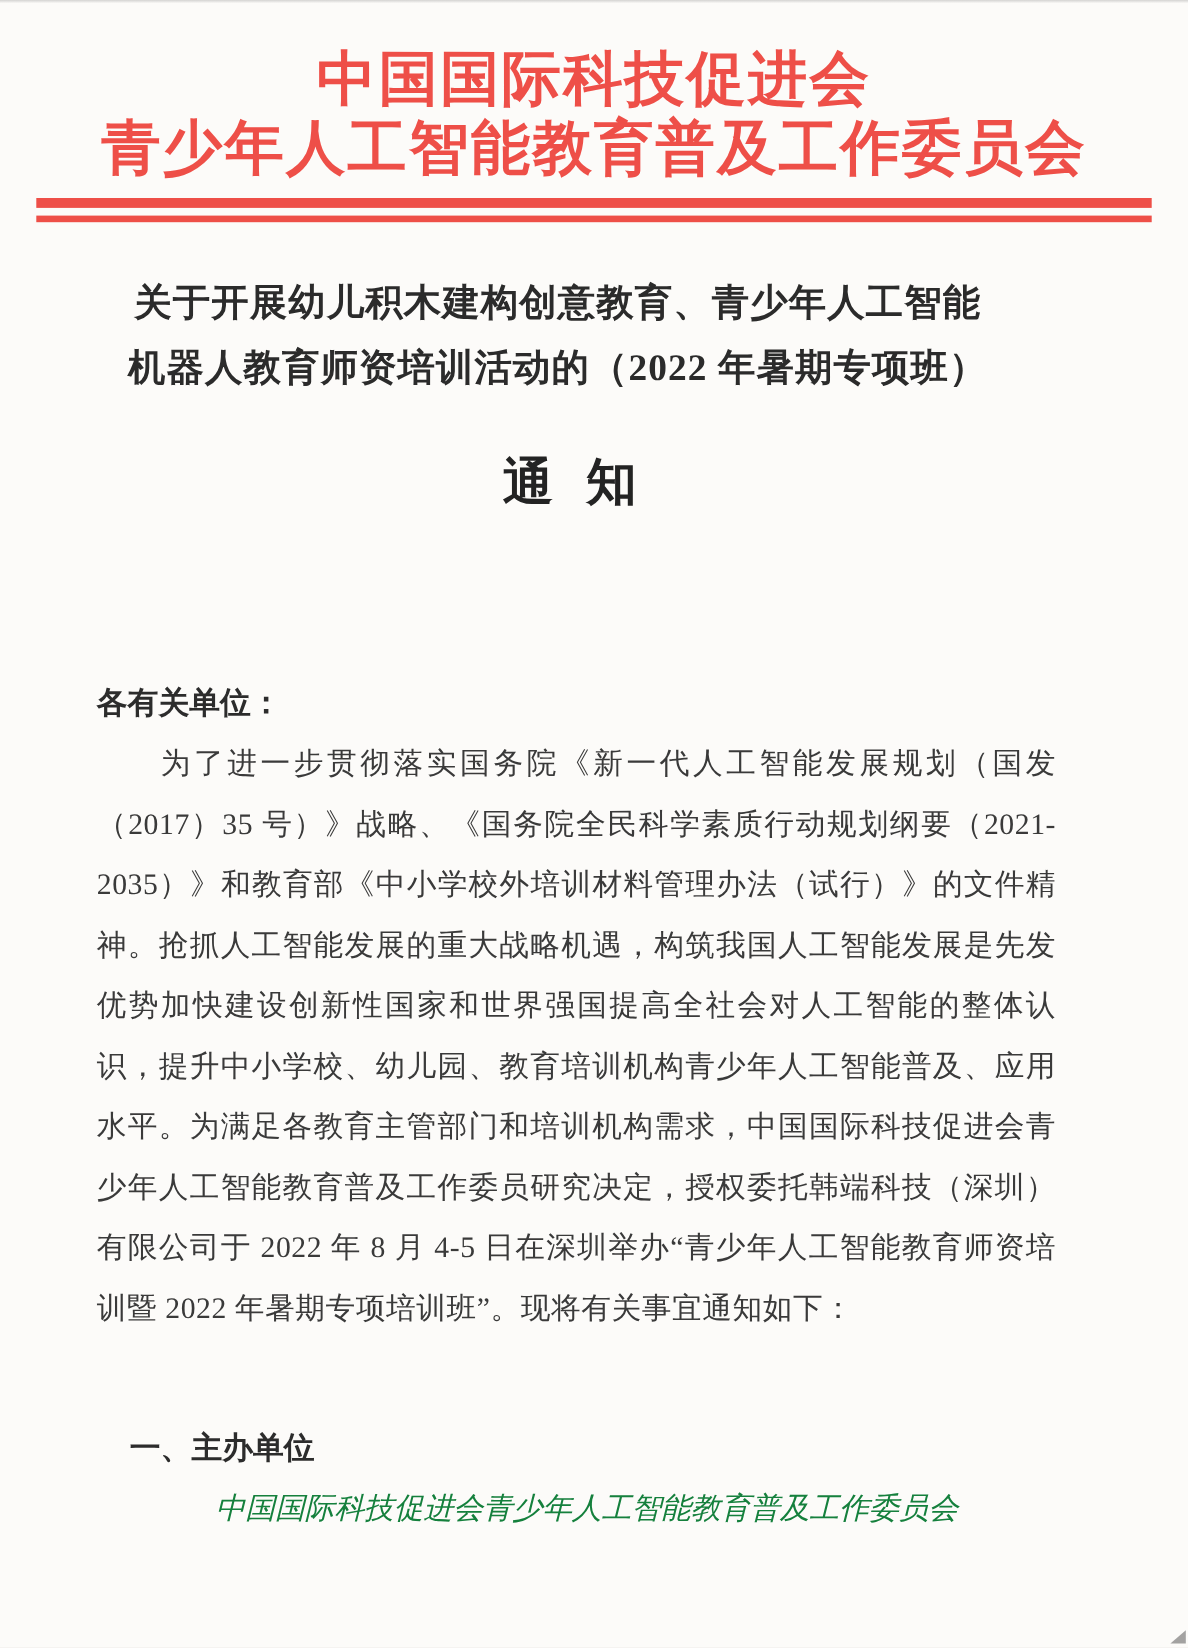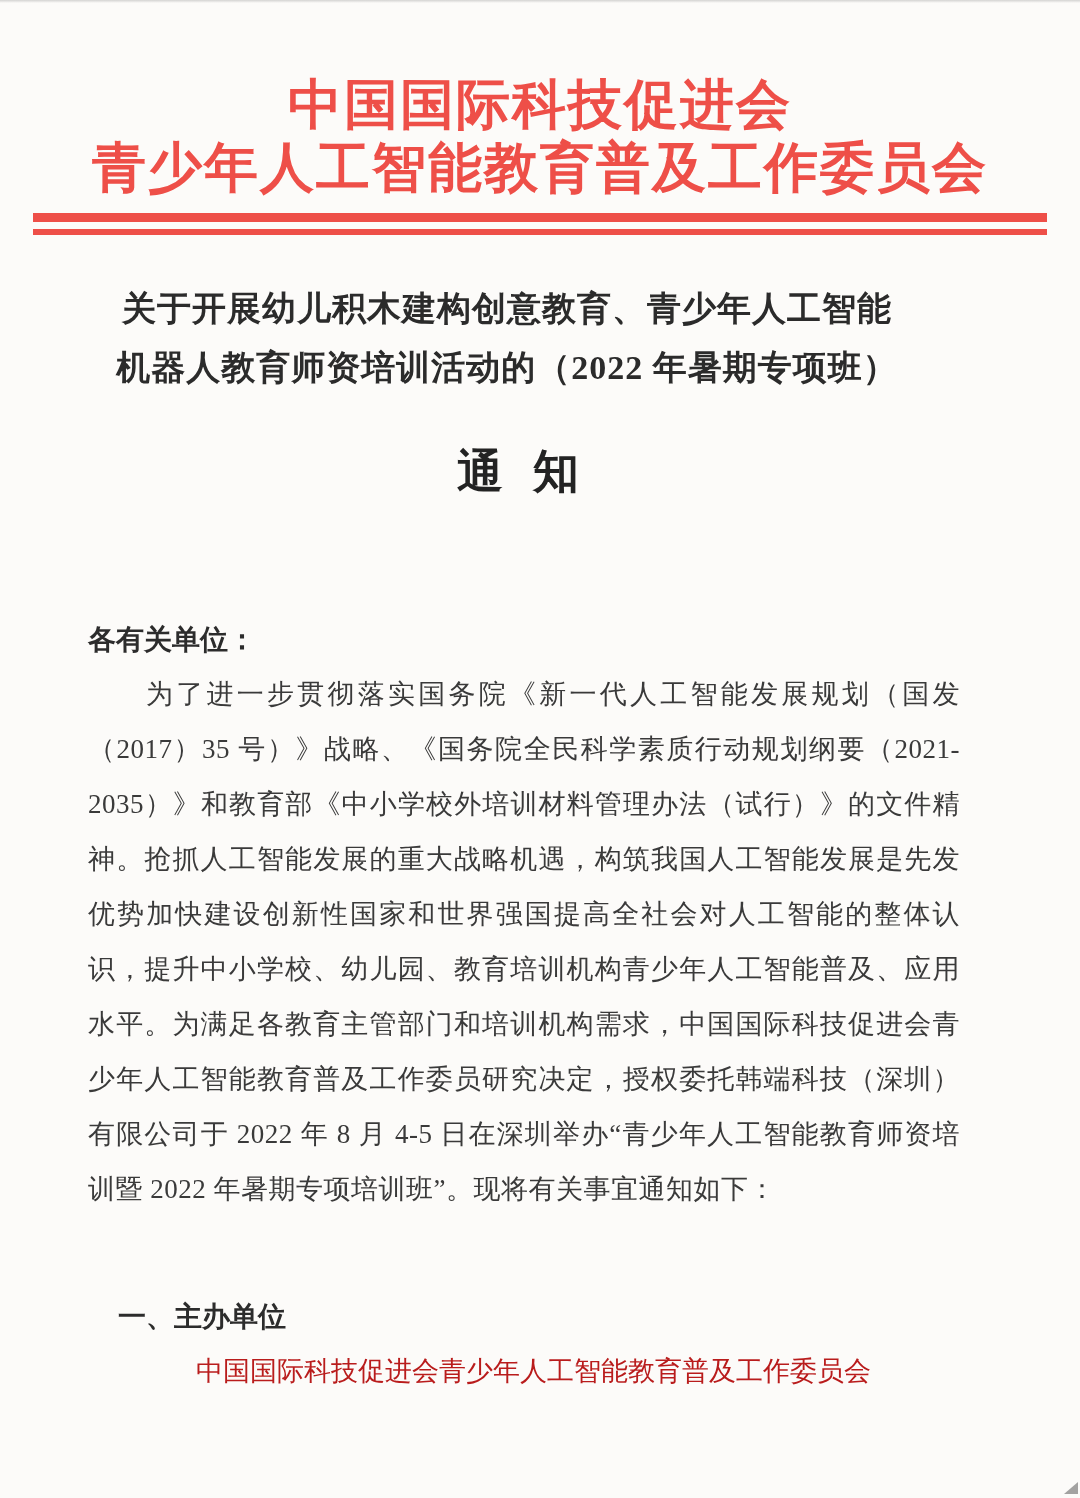--- a/index.html
+++ b/index.html
@@ -27,21 +27,21 @@
   
   .corner-smudge {
     position: absolute;
     right: 2px;
     bottom: 4px;
     width: 0; height: 0;
     border-left: 14px solid transparent;
     border-bottom: 12px solid rgba(90,90,90,0.55);
   }
 
-  .org-header { padding-top: 74px; border-radius: 26px; }
+  .org-header { padding-top: 41px; border-radius: 26px; }
   .org-line {
     text-align: center;
     color: var(--accent, #ee4f48);
     font-weight: 700;
     font-size: 54px;
     line-height: 63px;
     letter-spacing: 2px;
     white-space: nowrap;
   }
   .rule {
@@ -100,21 +100,22 @@
   }
   .section-heading {
     margin-top: 72px;
     font-weight: 700;
     font-size: 28px;
     color: #2c2c2c;
     margin-left: 30px;
   }
   .section-content {
     padding-left: 108px;
-    color: #b91c1c;
+    color: #15803d;
+    font-style: italic;
   }
 </style>
 </head>
 <body>
 
 <div class="page">
 
   <header class="org-header">
     <div class="org-line">中国国际科技促进会</div>
     <div class="org-line">青少年人工智能教育普及工作委员会</div>

